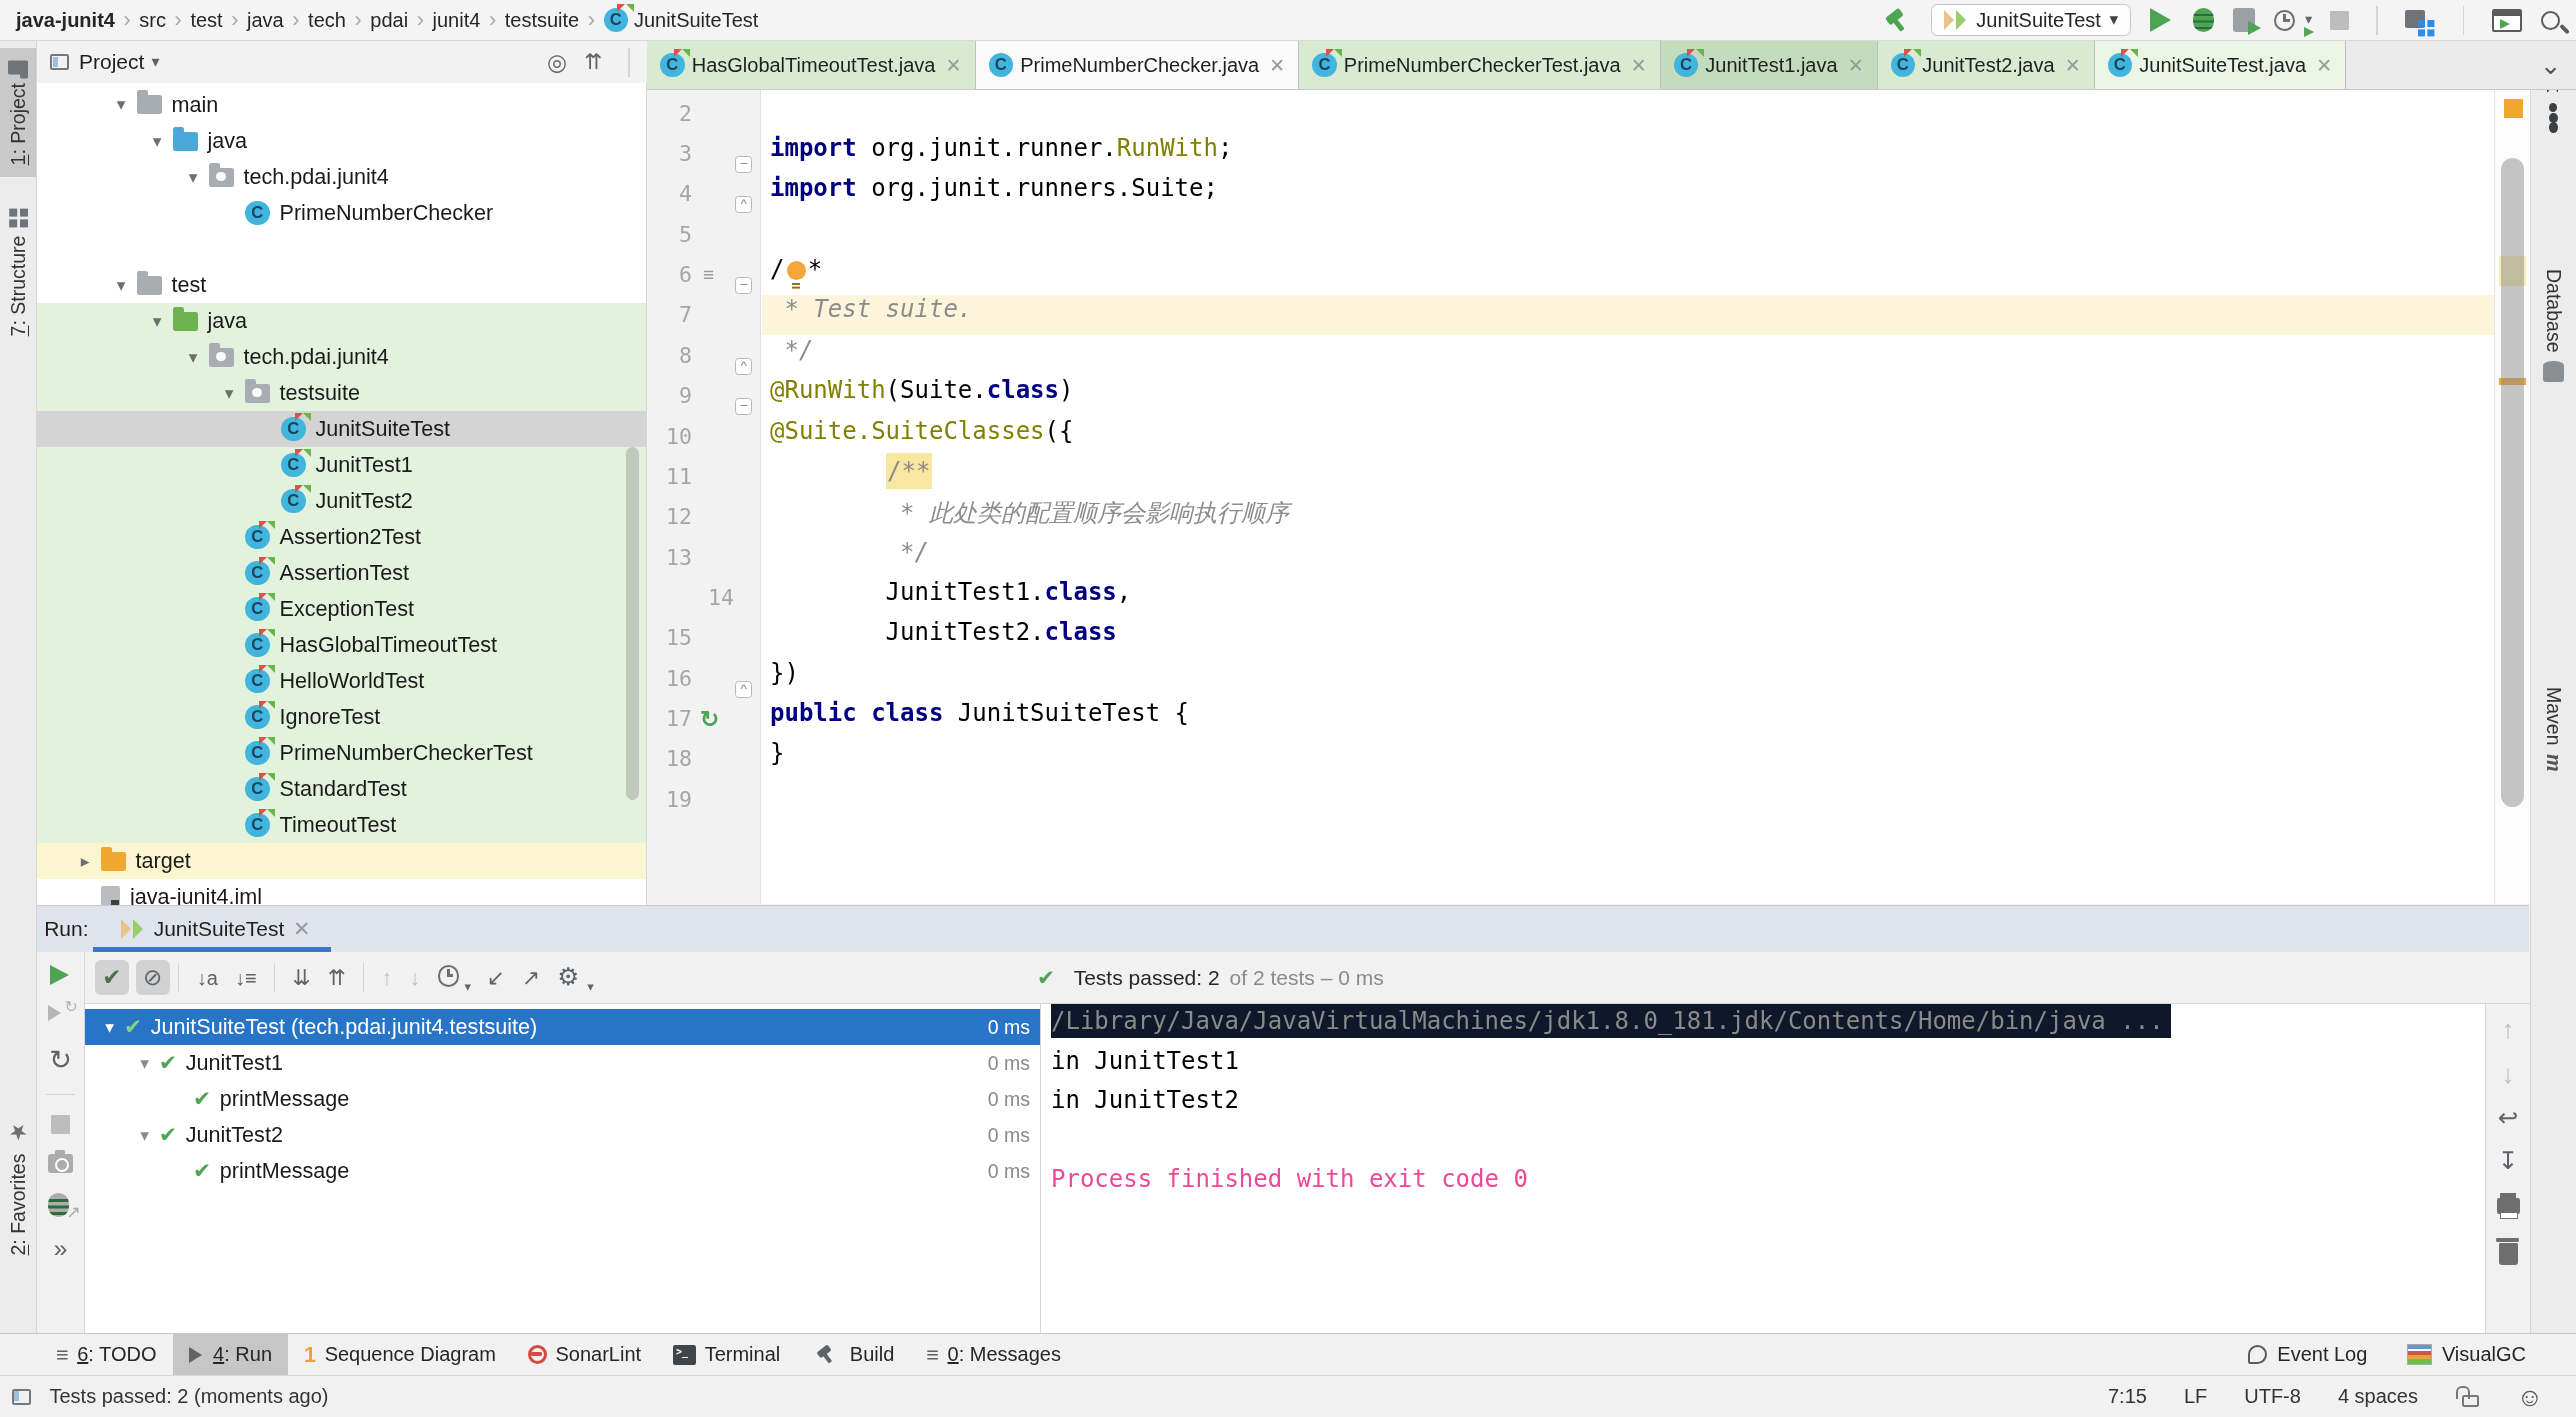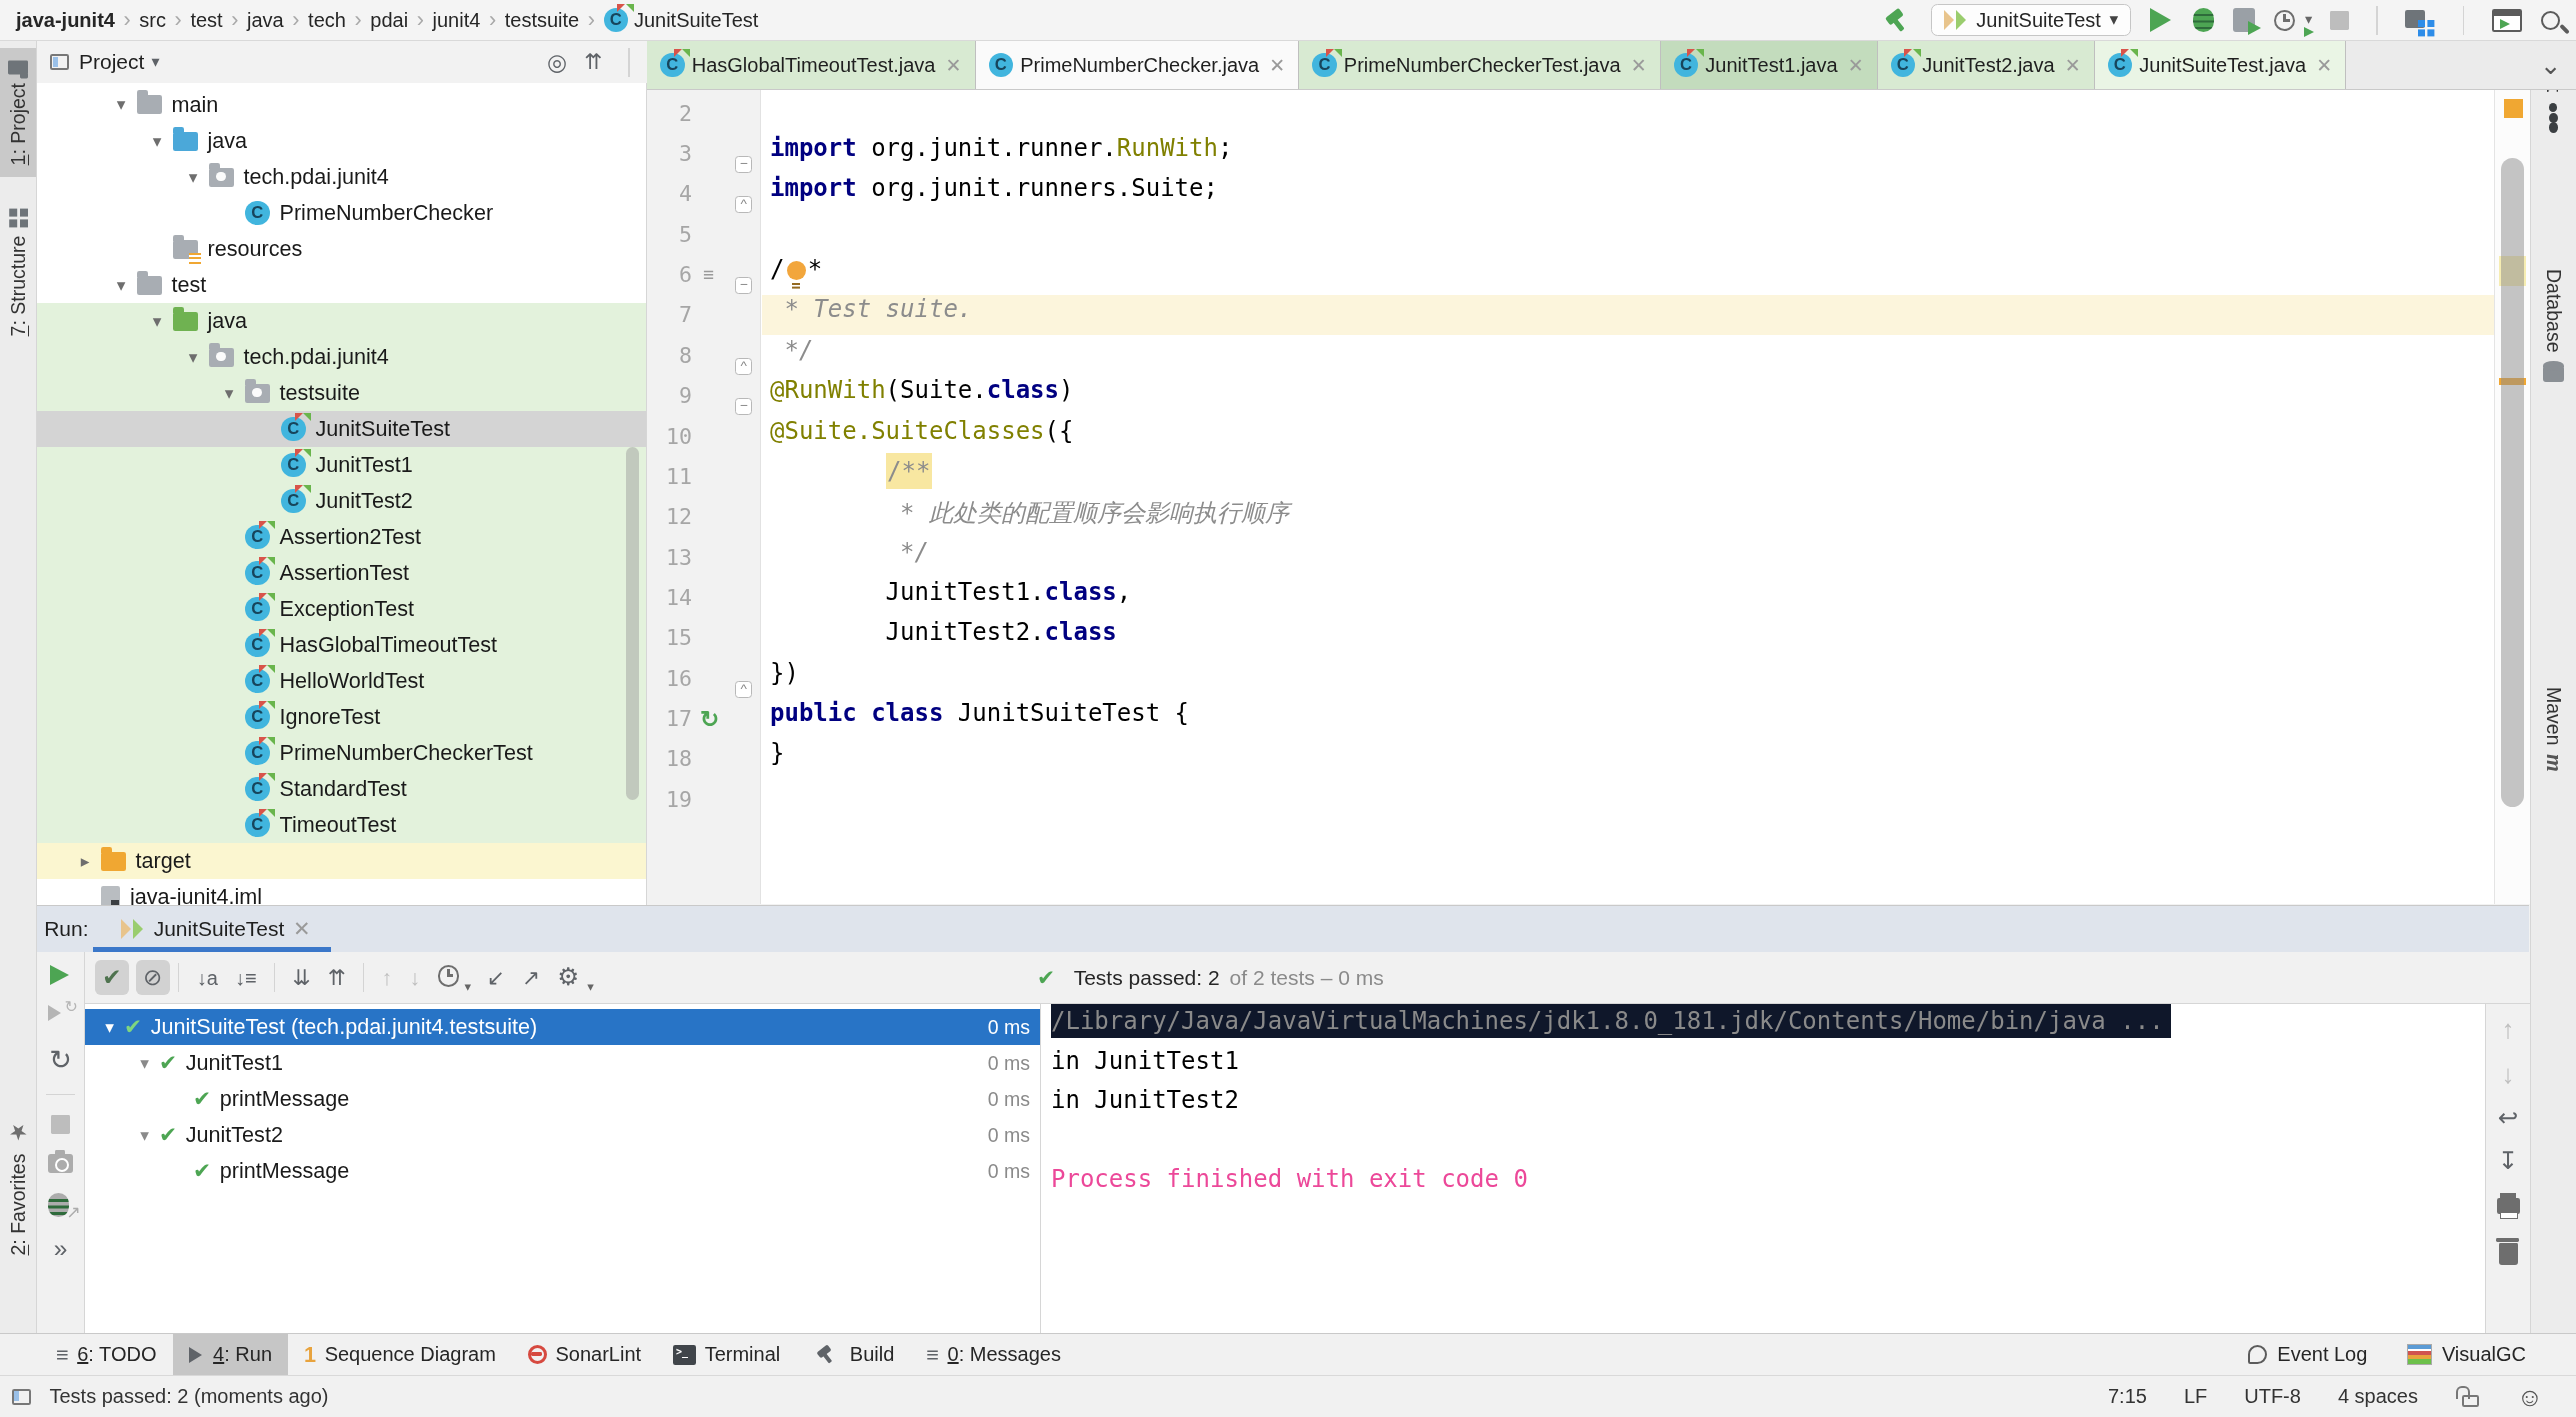--- a/index.html
+++ b/index.html
@@ -310,28 +310,20 @@
       <span class="arr">▾</span>
       <span class="ic folderic pkgdot" style="background: rgb(168, 173, 179);"></span>
       <span class="lbl">tech.pdai.junit4</span>
     </div>
     <div class="trow" style="top: 112px;">
       <span style="width: 176px; flex: 0 0 auto;"></span>
       <span class="arr"></span>
       <span class="ic cic">C</span>
       <span class="lbl">PrimeNumberChecker</span>
     </div>
-    <div class="trow" style="top: 148px;">
-      <span style="width: 104px; flex: 0 0 auto;"></span>
-      <span class="arr"></span>
-      <span class="ic folderic" style="background: rgb(168, 173, 179);">
-        <span class="resmark"></span>
-      </span>
-      <span class="lbl">resources</span>
-    </div>
     <div class="trow" style="top: 184px;">
       <span style="width: 68px; flex: 0 0 auto;"></span>
       <span class="arr">▾</span>
       <span class="ic folderic" style="background: rgb(168, 173, 179);"></span>
       <span class="lbl">test</span>
     </div>
     <div class="trow bg-green" style="top: 220px;">
       <span style="width: 104px; flex: 0 0 auto;"></span>
       <span class="arr">▾</span>
       <span class="ic folderic" style="background: rgb(111, 178, 81);"></span>
@@ -486,21 +478,21 @@
       <span class="gfold" style="top: 165px;"><span class="fold">−</span></span>
       <span class="lnum" style="top: 205px;">7</span>
       <span class="lnum" style="top: 246px;">8</span>
       <span class="gfold" style="top: 246px;"><span class="fold">^</span></span>
       <span class="lnum" style="top: 286px;">9</span>
       <span class="gfold" style="top: 286px;"><span class="fold">−</span></span>
       <span class="lnum" style="top: 327px;">10</span>
       <span class="lnum" style="top: 367px;">11</span>
       <span class="lnum" style="top: 407px;">12</span>
       <span class="lnum" style="top: 448px;">13</span>
-      <span class="lnum" style="top: 488px;">14</span>
+      <span class="lnum" style="top: 488px; margin-left: 42px;">14</span>
       <span class="lnum" style="top: 528px;">15</span>
       <span class="lnum" style="top: 569px;">16</span>
       <span class="gfold" style="top: 569px;"><span class="fold">^</span></span>
       <span class="lnum" style="top: 609px;">17</span>
       <span class="gly" style="position: absolute; left: 53px; top: 609px; line-height: 40px; color: rgb(77, 165, 83); font-weight: bold; font-size: 23px;">↻</span>
       <span class="lnum" style="top: 649px;">18</span>
       <span class="lnum" style="top: 690px;">19</span>
     </div>
   <div id="code">
       <div class="cl" style="top: 3.6px;"></div>

